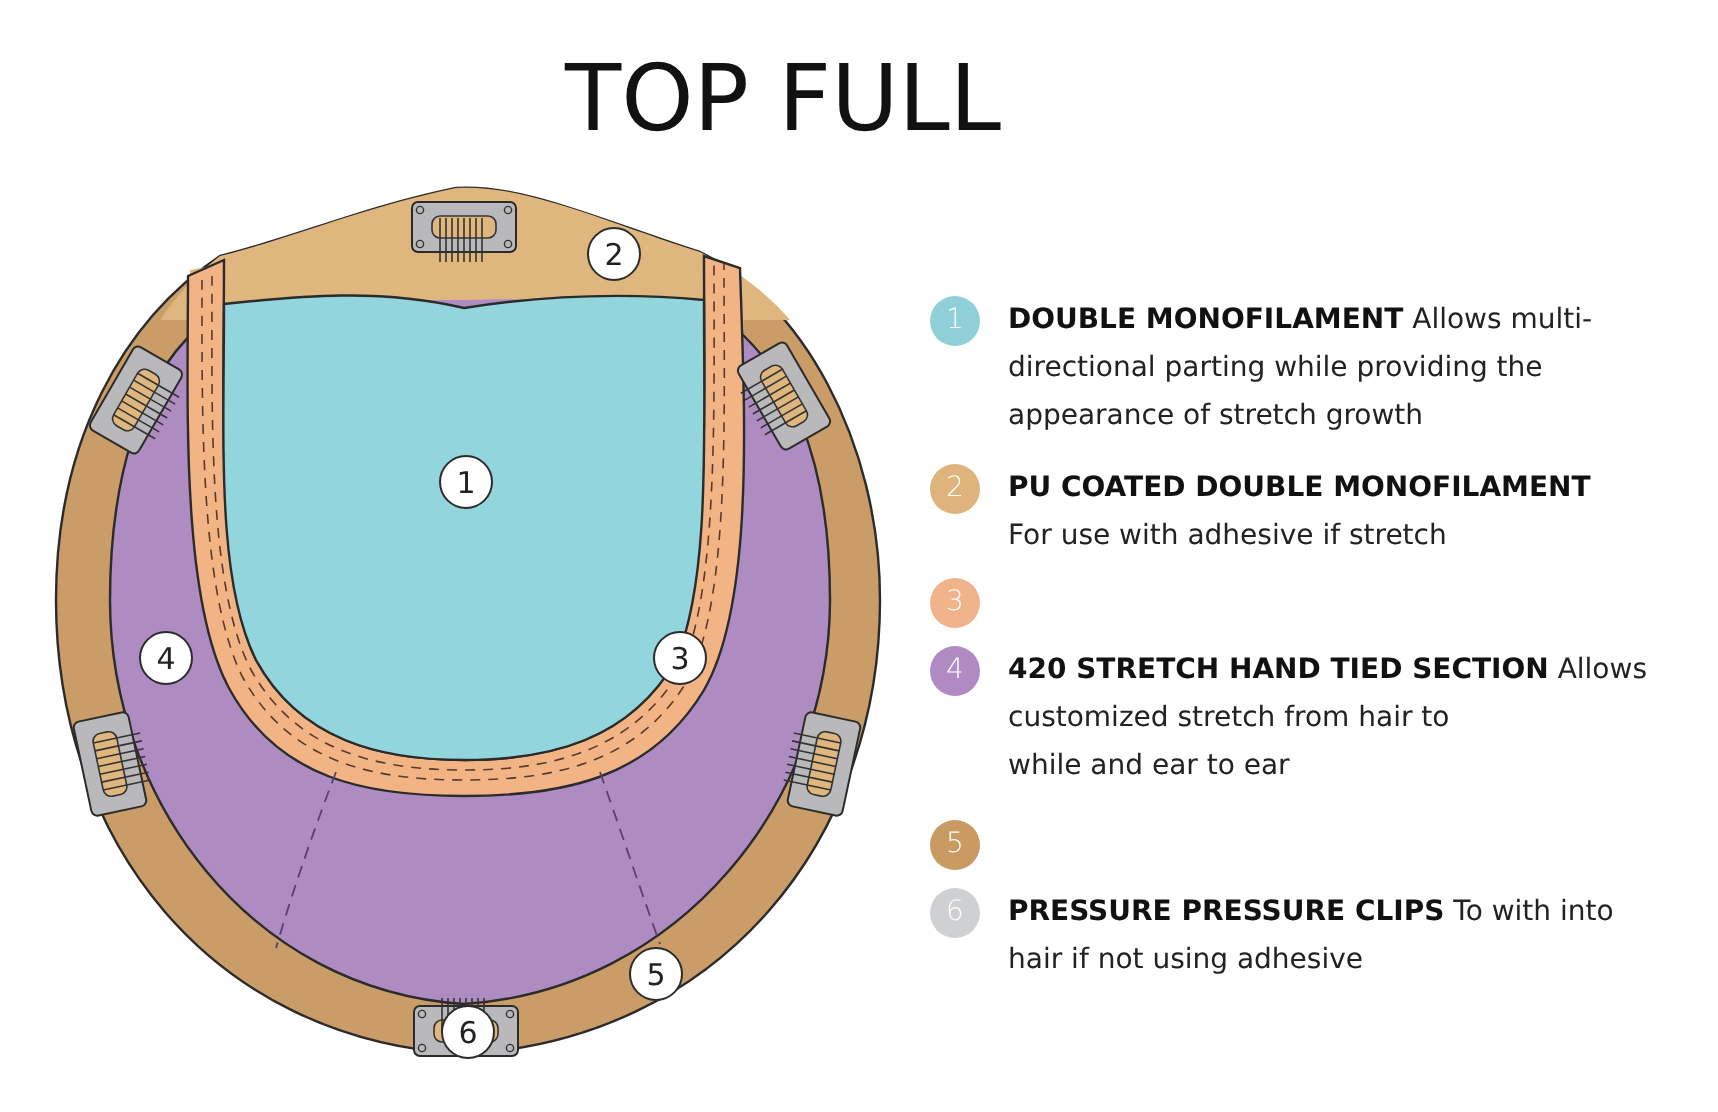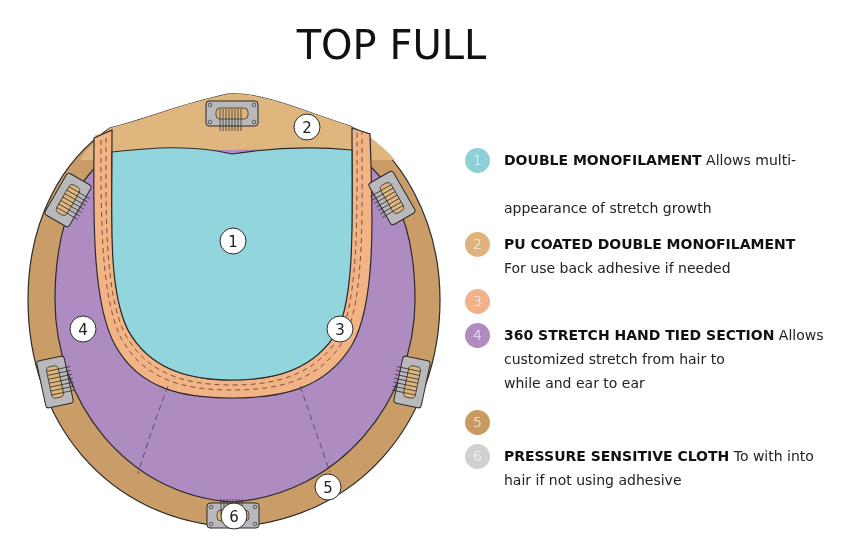--- a/index.html
+++ b/index.html
@@ -1,17 +1,17 @@
 <!DOCTYPE html>
 <html><head>
 <meta charset="utf-8">
 <style>
   html, body { margin:0; padding:0; background:#ffffff; }
   body { width:859px; height:556px; position:relative; overflow:hidden; font-family:"DejaVu Sans", sans-serif; color:#1a1a1a; }
-  .title { position:absolute; left:0; width:783px; top:22px; text-align:center; font-family:"DejaVu Sans", sans-serif; font-size:40px; font-weight:400; letter-spacing:0px; color:#111; margin:0; }
+  .title { position:absolute; left:0; width:783px; top:22px; text-align:center; font-family:"DejaVu Sans", sans-serif; font-size:46px; font-weight:400; letter-spacing:0px; color:#111; margin:0; }
   .diagram { position:absolute; left:0; top:0; }
   .legend { position:absolute; left:465px; top:148px; width:390px; }
   .legend-item { position:absolute; left:0; display:flex; align-items:flex-start; }
   .legend-badge { width:25px; height:25px; border-radius:50%; color:#fff; font-size:14px; line-height:25px; text-align:center; flex:0 0 25px; font-family:"DejaVu Sans", sans-serif; font-weight:300; }
   .legend-text { margin-left:14px; font-size:14px; line-height:24px; color:#222; width:340px; font-family:"DejaVu Sans", sans-serif; }
   .legend-text b { font-weight:bold; color:#111; }
   .label-circle { font-family:"DejaVu Sans", sans-serif; font-size:15px; }
 </style>
 </head>
 <body>
@@ -156,50 +156,50 @@
     <circle cx="234" cy="516" r="13" fill="#fff" stroke="#2b2b2b" stroke-width="1"></circle>
     <text class="label-circle" x="234" y="521.5" text-anchor="middle" fill="#222">6</text>
   </g>
 </svg>
 
 <div class="legend">
   <div class="legend-item" style="top:0px;">
     <div class="legend-badge" style="background:#8fd0d8;">1</div>
     <div class="legend-text">
       <b>DOUBLE MONOFILAMENT</b><span> Allows multi-</span><br>
-      <br>
+      <span>directional parting while providing the</span><br>
       <span>appearance of stretch growth</span>
     </div>
   </div>
 
   <div class="legend-item" style="top:84px;">
     <div class="legend-badge" style="background:#dfb47c;">2</div>
     <div class="legend-text">
       <b>PU COATED DOUBLE MONOFILAMENT</b><br>
-      <span>For use back adhesive if needed</span>
+      <span>For use with adhesive if stretch</span>
     </div>
   </div>
 
   <div class="legend-item" style="top:141px;">
     <div class="legend-badge" style="background:#f0b38a;">3</div>
   </div>
 
   <div class="legend-item" style="top:175px;">
     <div class="legend-badge" style="background:#b08ac3;">4</div>
     <div class="legend-text">
-      <b>360 STRETCH HAND TIED SECTION</b><span> Allows</span><br>
+      <b>420 STRETCH HAND TIED SECTION</b><span> Allows</span><br>
       <span>customized stretch from hair to</span><br>
       <span>while and ear to ear</span>
     </div>
   </div>
 
   <div class="legend-item" style="top:262px;">
     <div class="legend-badge" style="background:#c99a62;">5</div>
   </div>
 
   <div class="legend-item" style="top:296px;">
     <div class="legend-badge" style="background:#cfd0d2;">6</div>
     <div class="legend-text">
-      <b>PRESSURE SENSITIVE CLOTH</b><span> To with into</span><br>
+      <b>PRESSURE PRESSURE CLIPS</b><span> To with into</span><br>
       <span>hair if not using adhesive</span>
     </div>
   </div>
 </div>
 
 </body></html>

